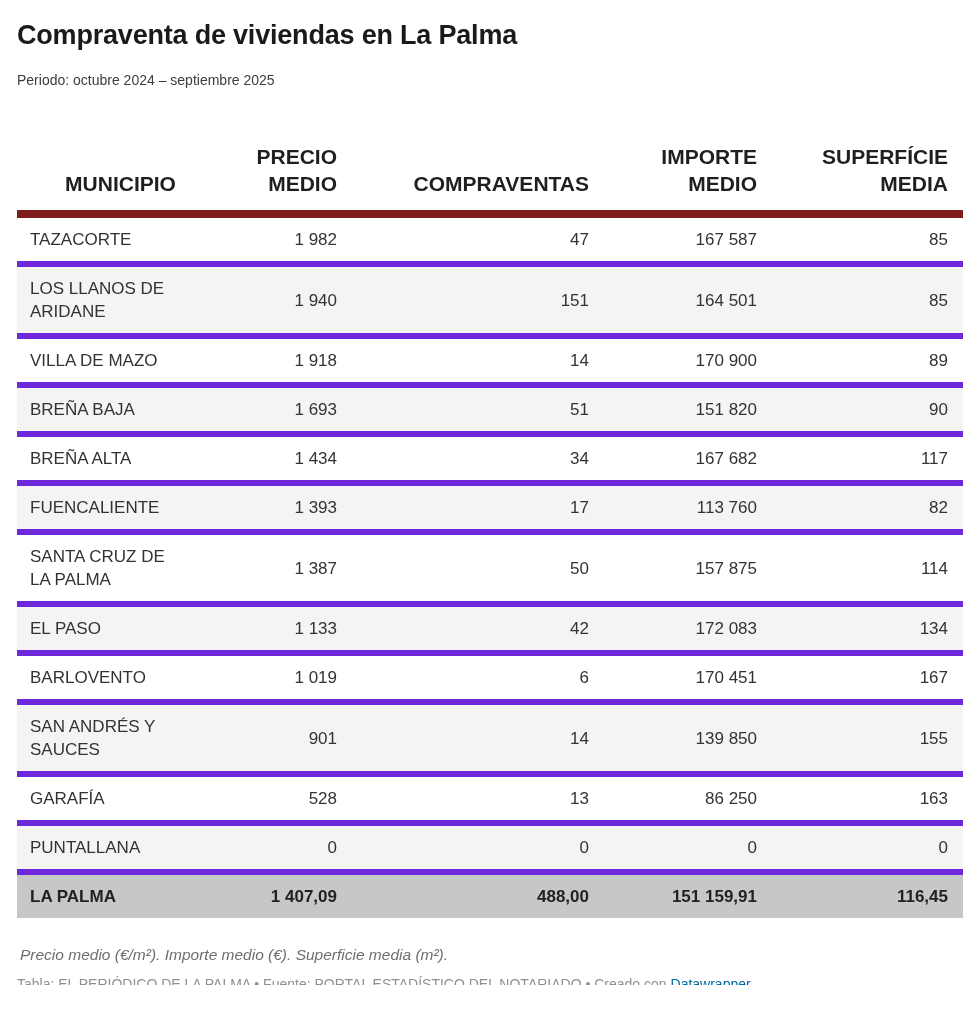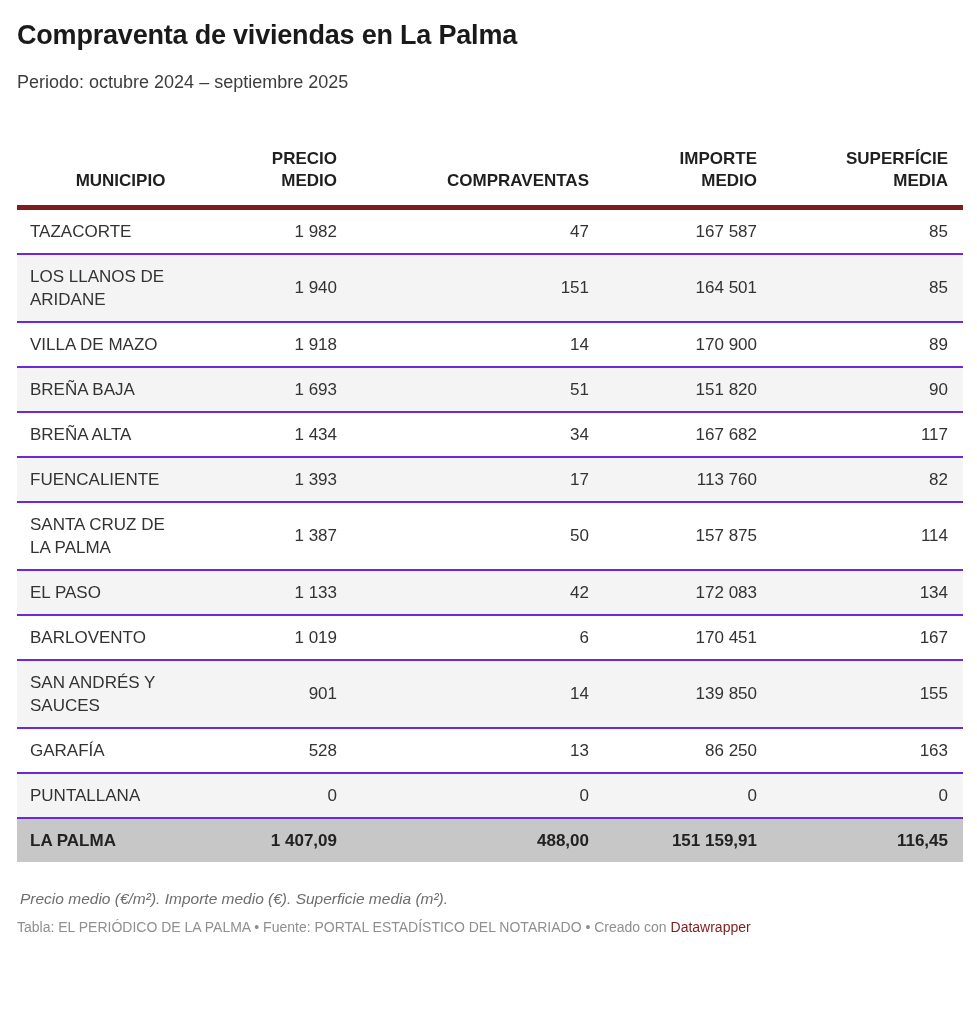--- a/index.html
+++ b/index.html
@@ -17,81 +17,81 @@
   .title {
     margin: 2px 0 0 0;
     font-size: 27px;
     line-height: 1.15;
     font-weight: 700;
     color: #1a1a1a;
     letter-spacing: -0.2px;
   }
   .subtitle {
     margin: 21px 0 8px 0;
-    font-size: 18px;
+    font-size: 14px;
     line-height: 1.2;
     color: #3d3d3d;
   }
   table.dw-table {
     width: 946px;
     margin-top: 54px;
     border-collapse: collapse;
     table-layout: fixed;
   }
   col.c-municipio   { width: 194px; }
   col.c-precio      { width: 126px; }
   col.c-compraventas{ width: 252px; }
   col.c-importe     { width: 168px; }
   col.c-superficie  { width: 206px; }
 
   th {
     vertical-align: bottom;
     text-align: right;
-    font-size: 17px;
+    font-size: 21px;
     font-weight: 700;
     line-height: 1.3;
     color: #1f1f1f;
     padding: 0 0 13px 0;
-    border-bottom: 5px solid #7f1d1d;
+    border-bottom: 8px solid #7f1d1d;
     white-space: pre-line;
   }
   th.col-municipio { text-align: center; padding-left: 13px; }
   th.col-superficie { padding-right: 15px; }
 
   td {
     font-size: 17px;
     line-height: 23px;
     color: #333333;
     text-align: right;
     padding: 10px 0;
     vertical-align: middle;
   }
   td.col-municipio { text-align: left; padding-left: 13px; white-space: pre-line; }
   td.col-superficie { padding-right: 15px; }
 
-  tbody tr { border-top: 2px solid #6d28d9; background: #ffffff; }
+  tbody tr { border-top: 6px solid #6d28d9; background: #ffffff; }
   tbody tr:first-child { border-top: none; }
   tbody tr:nth-child(even) { background: #f4f4f4; }
   tbody tr.total-row { background: #c7c7c7; }
   tbody tr.total-row td { font-weight: 700; color: #222222; }
 
   .note {
     margin: 27px 0 0 3px;
     font-size: 15.5px;
     font-style: italic;
     color: #6e6e6e;
     line-height: 1.3;
   }
   .attribution {
     margin: 9px 0 0 0;
     font-size: 14px;
     color: #8f8f8f;
     line-height: 1.3;
   }
-  .attribution .dw-link { color: #7f1d1d; text-decoration: none; cursor: pointer; }
+  .attribution .dw-link { color: #0369a1; text-decoration: none; cursor: pointer; }
 </style>
 </head>
 <body>
 
 <div class="page">
 
   <h1 class="title">Compraventa de viviendas en La Palma</h1>
   <p class="subtitle">Periodo: octubre 2024 – septiembre 2025</p>
 
   <table class="dw-table">

